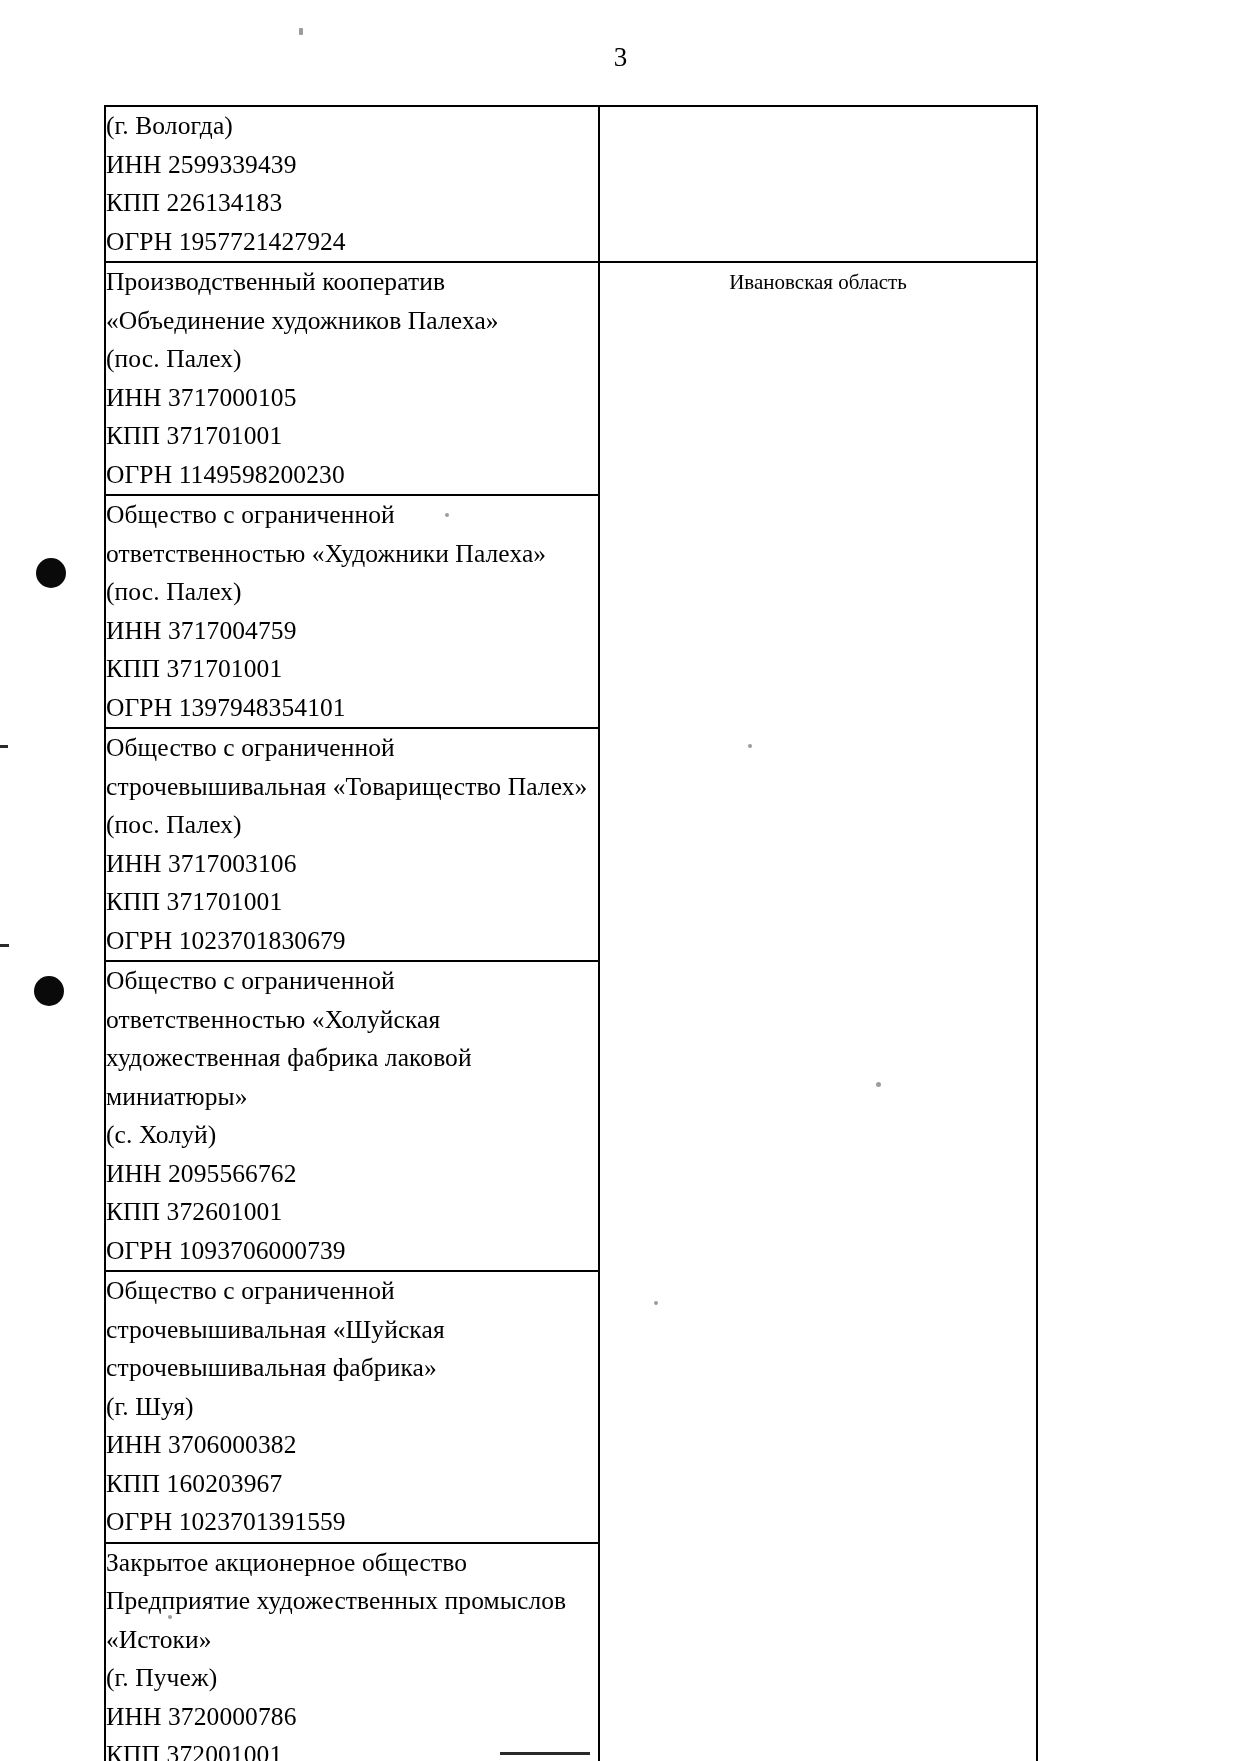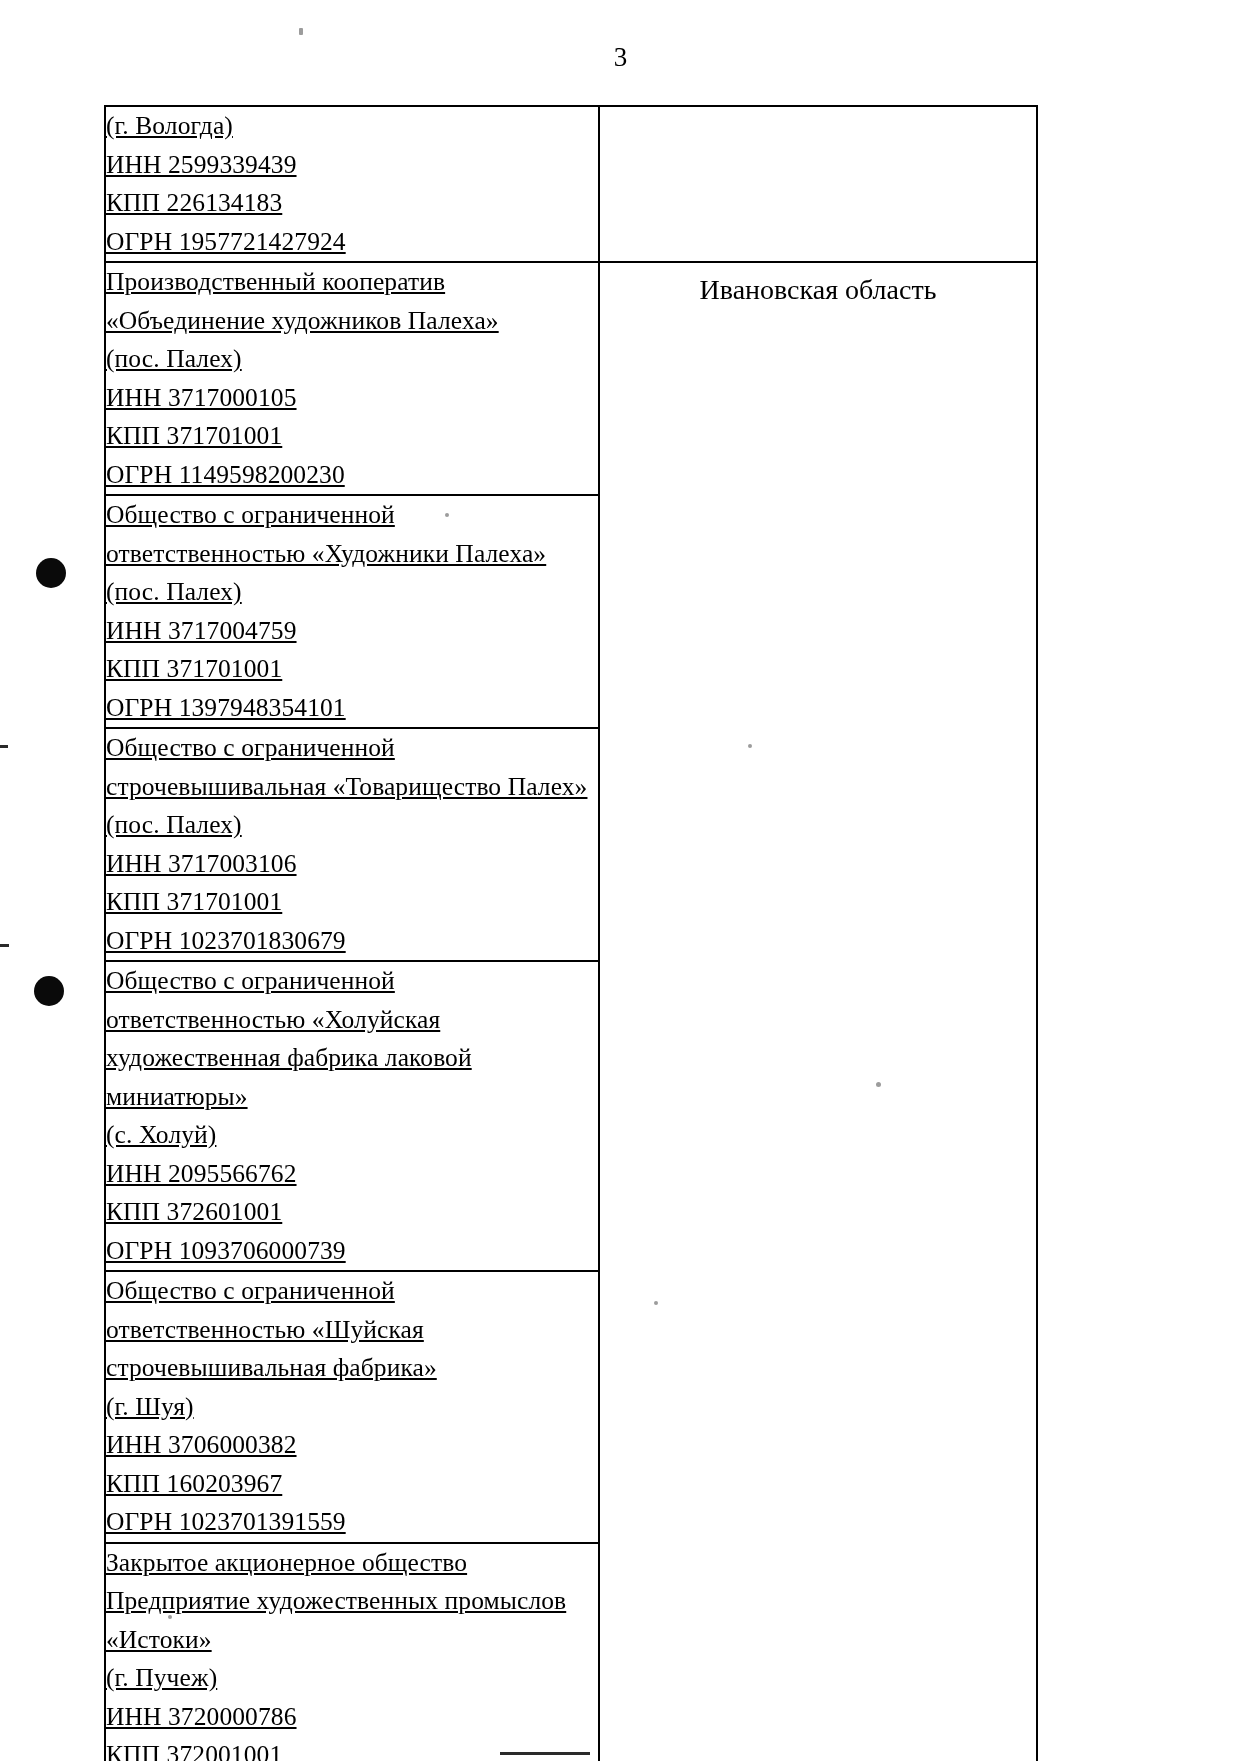--- a/index.html
+++ b/index.html
@@ -66,27 +66,25 @@
   td.col-region {
     width: 436px;
     padding: 6px 0 0 0;
     text-align: center;
   }
   .org-line {
     font-size: 25.5px;
     line-height: 38.5px;
     white-space: nowrap;
     letter-spacing: 0.1px;
-    text-decoration: underline;
   }
   .region-label {
-    font-size: 28px;
+    font-size: 21px;
     line-height: 38.5px;
     white-space: nowrap;
-    margin-top: 8px;
   }
   .region-empty {
     height: 1px;
   }
 </style>
 </head>
 <body>
 
 <div class="page">
 
@@ -164,21 +162,21 @@
           <div class="org-line">(с. Холуй)</div>
           <div class="org-line">ИНН 2095566762</div>
           <div class="org-line">КПП 372601001</div>
           <div class="org-line">ОГРН 1093706000739</div>
         </td>
       </tr>
 
       <tr>
         <td class="col-org">
           <div class="org-line">Общество с ограниченной</div>
-          <div class="org-line">ответственностью «Шуйская</div>
+          <div class="org-line">строчевышивальная «Шуйская</div>
           <div class="org-line">строчевышивальная фабрика»</div>
           <div class="org-line">(г. Шуя)</div>
           <div class="org-line">ИНН 3706000382</div>
           <div class="org-line">КПП 160203967</div>
           <div class="org-line">ОГРН 1023701391559</div>
         </td>
       </tr>
 
       <tr>
         <td class="col-org">

